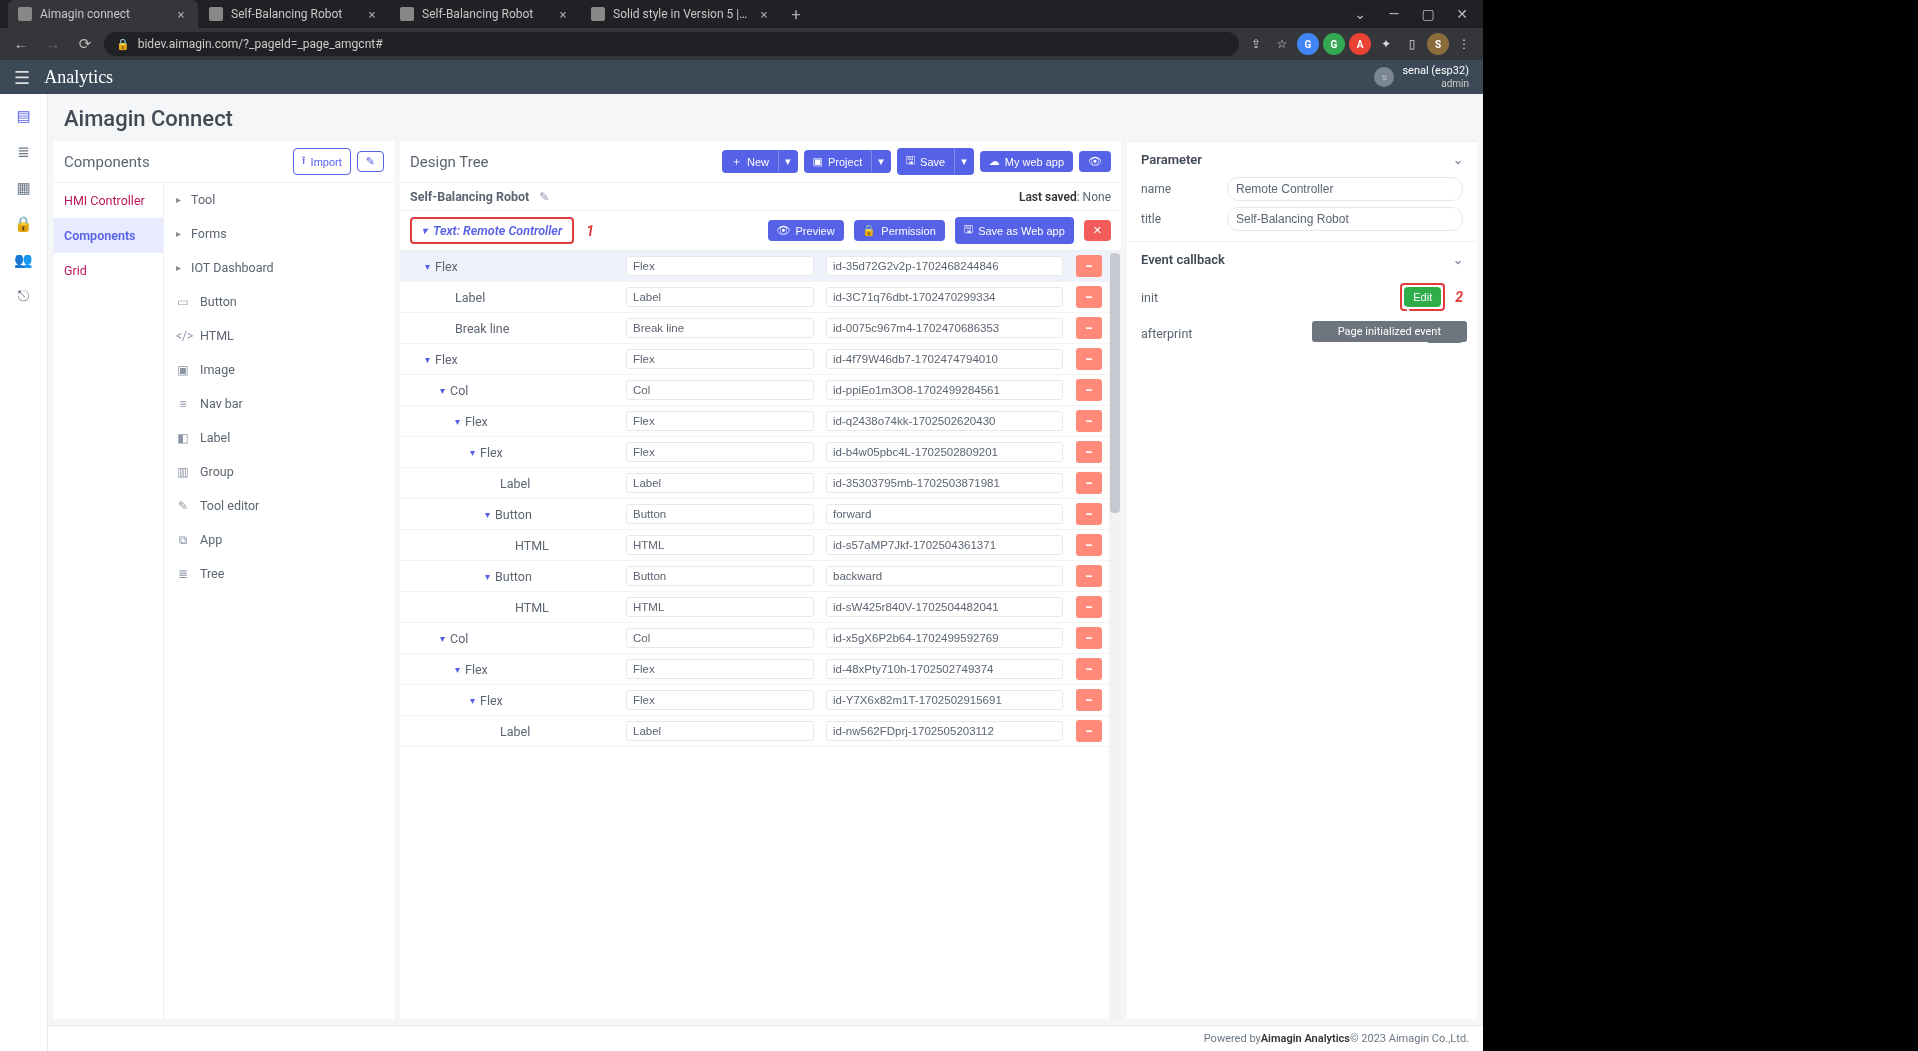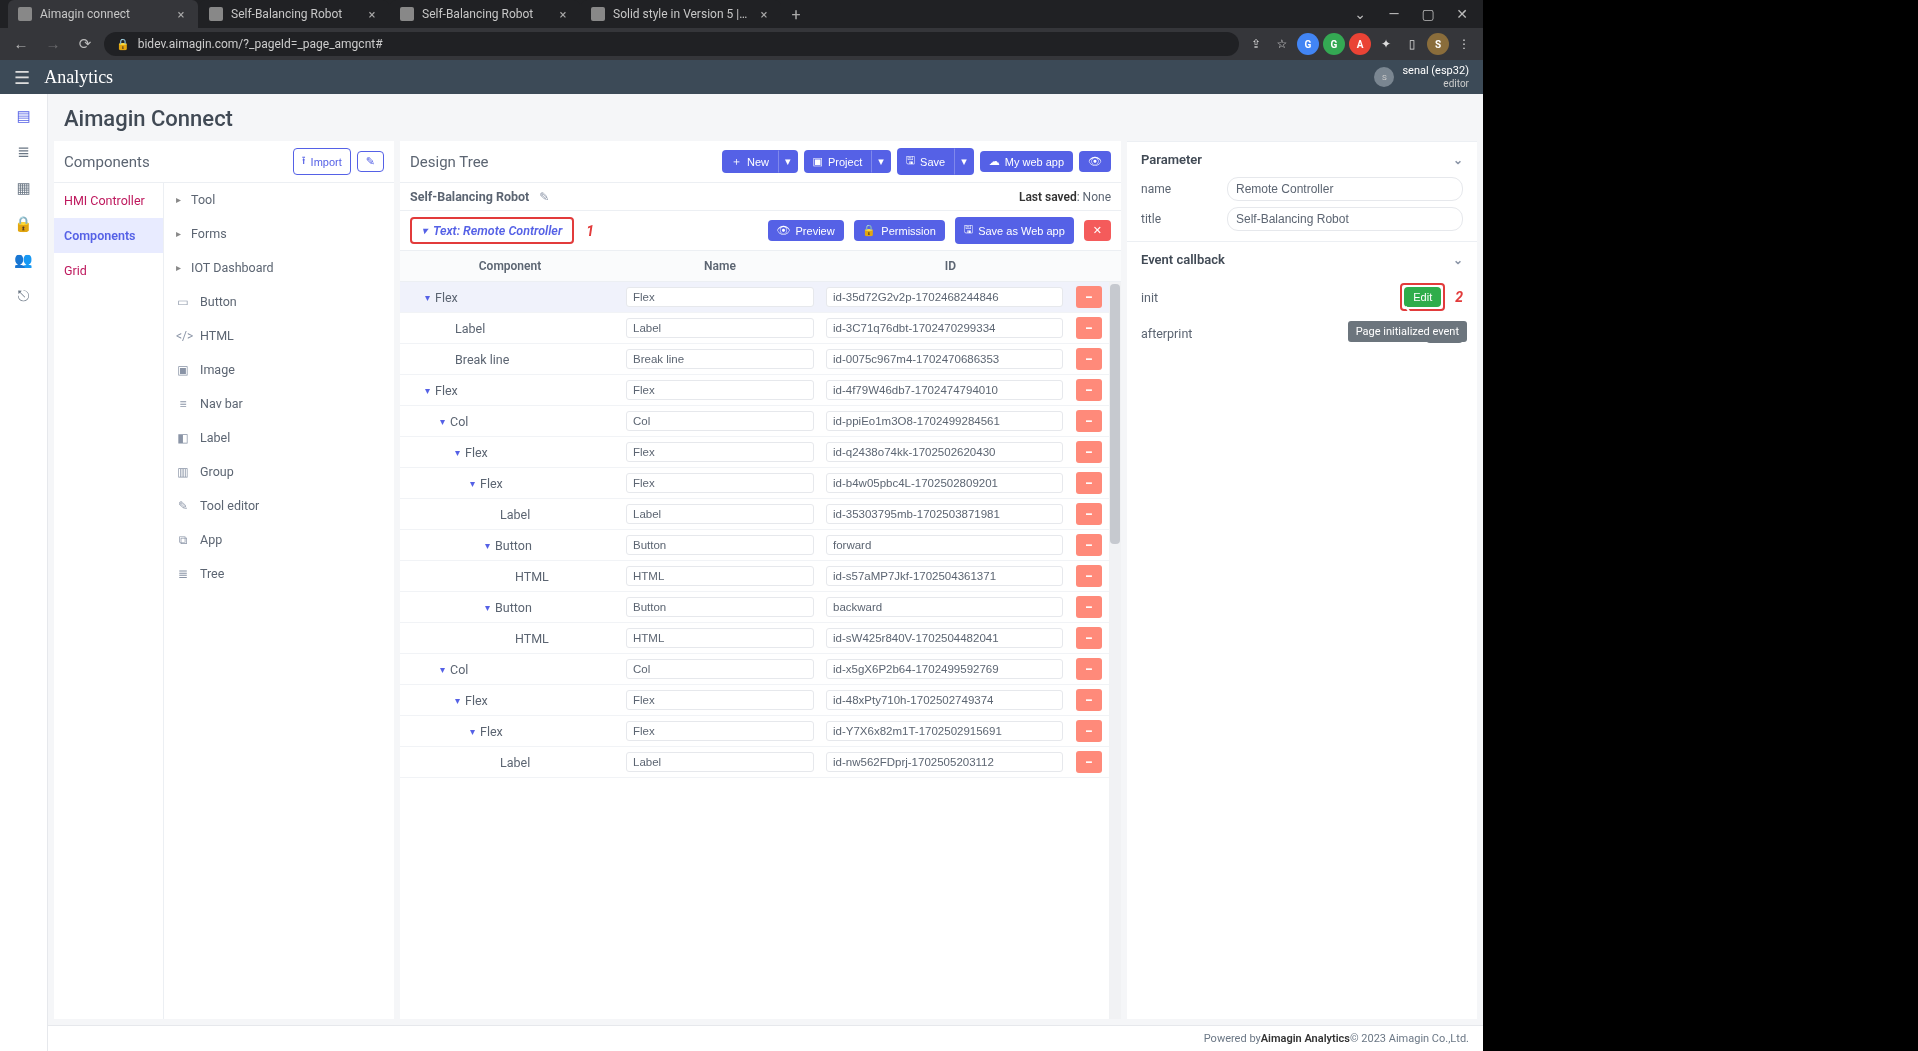--- a/index.html
+++ b/index.html
@@ -120,21 +120,21 @@
 .section-head .grow { flex: 1; }
 .section-head .chev { color: #8a94a6; cursor: pointer; font-size: 12px; }
 .section-body { padding: 0 14px 10px; display: flex; flex-direction: column; gap: 6px; }
 .field-row { display: flex; align-items: center; gap: 10px; }
 .field-row .flabel { width: 76px; font-size: 12px; color: #5c6572; }
 .field-row .finput { flex: 1; border: 1px solid #e6e8ec; border-radius: 11px; padding: 4px 8px; font-size: 12px; color: #5c6572; }
 .cb-row { display: flex; align-items: center; padding: 6px 14px; font-size: 12.5px; color: #5c6572; position: relative; }
 .cb-row .grow { flex: 1; }
 .cb-row .edit-btn { cursor: pointer; }
 .edit-highlight { border: 2px solid #e23b3b; border-radius: 4px; padding: 2px; }
-.tooltip { position: absolute; top: 100%; right: 10px; background: #6c757d; color: #fff; font-size: 11px; padding: 4px 8px; border-radius: 3px; margin-top: 4px; white-space: nowrap; z-index: 10; text-align: center; }
+.tooltip { position: absolute; top: 100%; right: 10px; background: #6c757d; color: #fff; font-size: 11px; padding: 4px 26px; border-radius: 3px; margin-top: 4px; white-space: nowrap; z-index: 10; text-align: center; }
 .cursor-dummy { position: absolute; top: 18px; left: 6px; width: 10px; height: 14px; border-left: 2px solid #fff; border-bottom: 2px solid #fff; transform: rotate(-35deg); }
 
 
 .app-footer { height: 26px; background: #fff; border-top: 1px solid #e6e8ec; display: flex; align-items: center; justify-content: flex-end; padding: 0 14px; font-size: 11px; color: #6b7785; }
 .app-footer b { color: #333; font-weight: 600; }
 </style>
 </head>
 <body>
 
 <div class="browser-chrome">
@@ -191,21 +191,21 @@
   </div>
 
   <div class="app-header">
     <span class="burger">☰</span>
     <span class="app-logo">Analytics</span>
     <span class="spacer"></span>
     <div class="user-block">
       <span class="avatar">S</span>
       <span class="user-text">
         <span>senal (esp32)</span>
-        <span class="role">editor</span>
+        <span class="role">admin</span>
       </span>
     </div>
   </div>
 
   <div class="app-body">
 
     <div class="icon-rail">
       <span class="rail-icon active">▤</span>
       <span class="rail-icon">≣</span>
       <span class="rail-icon">▦</span>
@@ -345,26 +345,20 @@
                 <span>Permission</span>
               </button>
             <button class="btn btn-blue btn-sm" style="margin-left:4px">
                 <span>🖫</span>
                 <span>Save as Web app</span>
               </button>
             <button class="btn btn-red btn-sm" style="margin-left:4px">
                 <span>✕</span>
               </button>
           </div>
-          <div class="tree-thead">
-            <div class="th-comp">Component</div>
-            <div class="th-name">Name</div>
-            <div class="th-id">ID</div>
-            <div class="th-act"></div>
-          </div>
           <div class="tree-table-wrap">
             <div class="tree-table" id="tree-rows">
                 <div class="tree-row sel">
                   <div class="td-comp" style="padding-left: 25px;">
                     <span class="tri">▾</span>
                     <span>Flex</span>
                   </div>
                   <div class="td-name"><input class="cell-input" value="Flex" style=""></div>
                   <div class="td-id"><input class="cell-input" value="id-35d72G2v2p-1702468244846" style=""></div>
                   <div class="td-act">

